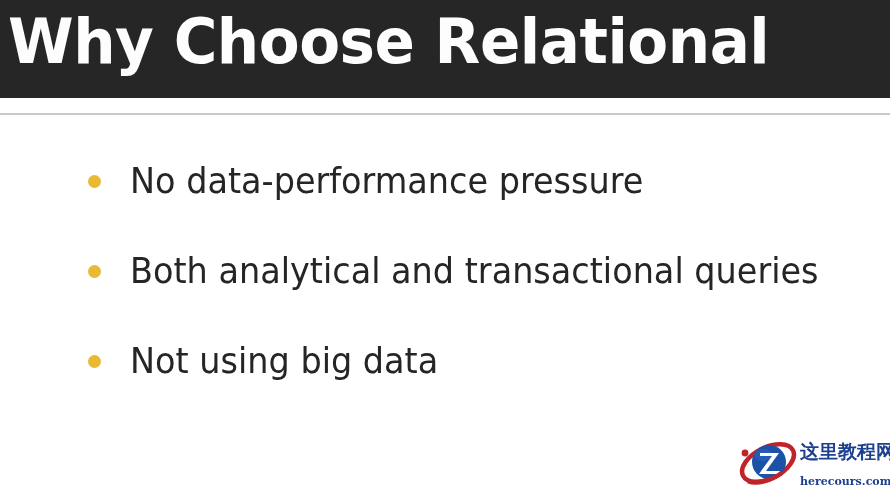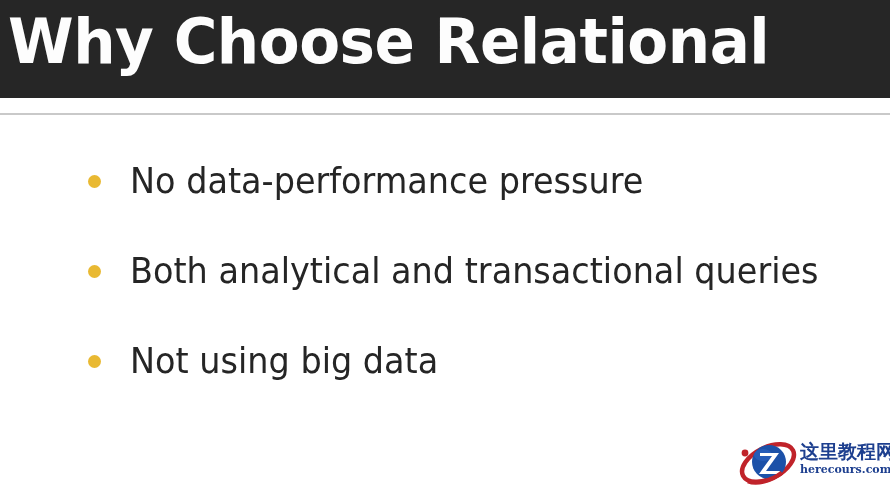--- a/index.html
+++ b/index.html
@@ -129,20 +129,21 @@
     white-space: nowrap;
   }
   .wm-url {
     display: block;
     font-family: "DejaVu Serif", serif;
     font-size: 11px;
     font-weight: 700;
     line-height: 16px;
     color: #1d3f8f;
     white-space: nowrap;
+    margin-top: 12px;
   }
 </style>
 </head>
 <body>
 
 <div class="slide">
 
   <div class="header-band">
     <div class="header-title">Why Choose Relational</div>
   </div>

